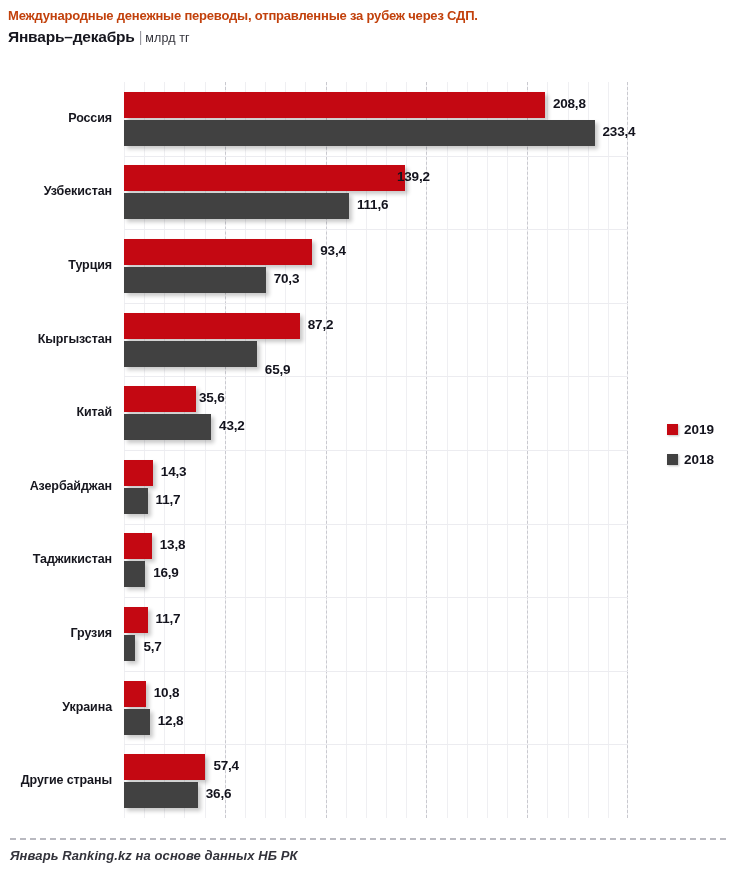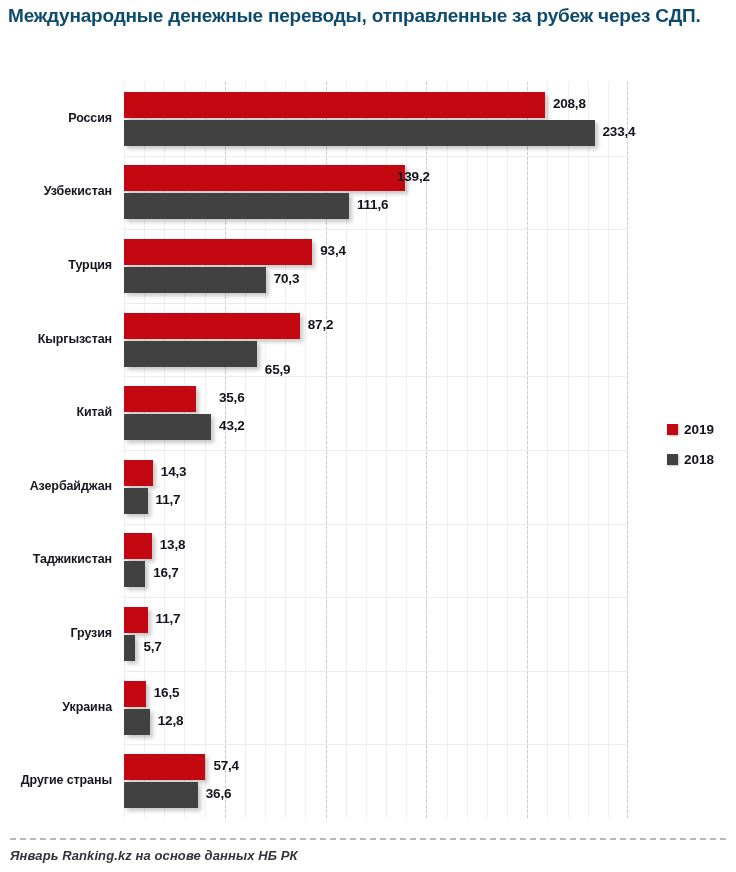--- a/index.html
+++ b/index.html
@@ -17,23 +17,23 @@
   }
 
   
   #header {
     position: absolute;
     left: 8px;
     top: 6px;
     width: 720px;
   }
   .title-line1 {
-    font-size: 19px;
-    font-weight: bold;
-    color: #0c4a6e;
+    font-size: 13px;
+    font-weight: bold;
+    color: #c2410c;
     letter-spacing: -0.2px;
     line-height: 20px;
     white-space: nowrap;
   }
   .title-line2 {
     line-height: 21px;
     white-space: nowrap;
   }
   .subtitle-bold {
     font-size: 15.5px;
@@ -160,20 +160,23 @@
     color: #33333b;
     letter-spacing: 0.1px;
     white-space: nowrap;
   }
 </style>
 </head>
 <body>
 
 <div id="header">
   <div class="title-line1">Международные денежные переводы, отправленные за рубеж через СДП.</div>
+  <div class="title-line2">
+    <span class="subtitle-bold">Январь–декабрь</span><span class="subtitle-sep">|</span><span class="subtitle-units">млрд тг</span>
+  </div>
 </div>
 
 <div id="chart">
   <div id="plot">
       <div class="major-grid" style="left: 100.8px;"></div>
       <div class="major-grid" style="left: 201.6px;"></div>
       <div class="major-grid" style="left: 302.4px;"></div>
       <div class="major-grid" style="left: 403.2px;"></div>
       <div class="row-sep" style="top: 73.6px;"></div>
       <div class="row-sep" style="top: 147.2px;"></div>
@@ -201,41 +204,41 @@
       <div class="bar-value" style="left: 320.294px; top: 243px;">93,4</div>
       <div class="bar y2018" style="left: 124px; top: 267px; width: 141.725px;"></div>
       <div class="bar-value" style="left: 273.725px; top: 271px;">70,3</div>
       <div class="cat-label" style="top: 331.6px;">Кыргызстан</div>
       <div class="bar y2019" style="left: 124px; top: 312.6px; width: 175.795px;"></div>
       <div class="bar-value" style="left: 307.795px; top: 316.6px;">87,2</div>
       <div class="bar y2018" style="left: 124px; top: 340.6px; width: 132.854px;"></div>
       <div class="bar-value" style="left: 264.854px; top: 362px;">65,9</div>
       <div class="cat-label" style="top: 405.2px;">Китай</div>
       <div class="bar y2019" style="left: 124px; top: 386.2px; width: 71.7696px;"></div>
-      <div class="bar-value" style="left: 219px; top: 390.2px;">35,6</div>
+      <div class="bar-value" style="left: 199px; top: 390.2px;">35,6</div>
       <div class="bar y2018" style="left: 124px; top: 414.2px; width: 87.0912px;"></div>
       <div class="bar-value" style="left: 219.091px; top: 418.2px;">43,2</div>
       <div class="cat-label" style="top: 478.8px;">Азербайджан</div>
       <div class="bar y2019" style="left: 124px; top: 459.8px; width: 28.8288px;"></div>
       <div class="bar-value" style="left: 160.829px; top: 463.8px;">14,3</div>
       <div class="bar y2018" style="left: 124px; top: 487.8px; width: 23.5872px;"></div>
       <div class="bar-value" style="left: 155.587px; top: 491.8px;">11,7</div>
       <div class="cat-label" style="top: 552.4px;">Таджикистан</div>
       <div class="bar y2019" style="left: 124px; top: 533.4px; width: 27.8208px;"></div>
       <div class="bar-value" style="left: 159.821px; top: 537.4px;">13,8</div>
       <div class="bar y2018" style="left: 124px; top: 561.4px; width: 21.168px;"></div>
-      <div class="bar-value" style="left: 153.168px; top: 565.4px;">16,7</div>
+      <div class="bar-value" style="left: 153.168px; top: 565.4px;">16,9</div>
       <div class="cat-label" style="top: 626px;">Грузия</div>
       <div class="bar y2019" style="left: 124px; top: 607px; width: 23.5872px;"></div>
       <div class="bar-value" style="left: 155.587px; top: 611px;">11,7</div>
       <div class="bar y2018" style="left: 124px; top: 635px; width: 11.4912px;"></div>
       <div class="bar-value" style="left: 143.491px; top: 639px;">5,7</div>
       <div class="cat-label" style="top: 699.6px;">Украина</div>
       <div class="bar y2019" style="left: 124px; top: 680.6px; width: 21.7728px;"></div>
-      <div class="bar-value" style="left: 153.773px; top: 684.6px;">16,5</div>
+      <div class="bar-value" style="left: 153.773px; top: 684.6px;">10,8</div>
       <div class="bar y2018" style="left: 124px; top: 708.6px; width: 25.8048px;"></div>
       <div class="bar-value" style="left: 157.805px; top: 712.6px;">12,8</div>
       <div class="cat-label" style="top: 773.2px;">Другие страны</div>
       <div class="bar y2019" style="left: 124px; top: 754.2px; width: 81.4464px;"></div>
       <div class="bar-value" style="left: 213.446px; top: 758.2px;">57,4</div>
       <div class="bar y2018" style="left: 124px; top: 782.2px; width: 73.7856px;"></div>
       <div class="bar-value" style="left: 205.786px; top: 786.2px;">36,6</div>
     </div>
 </div>
 

